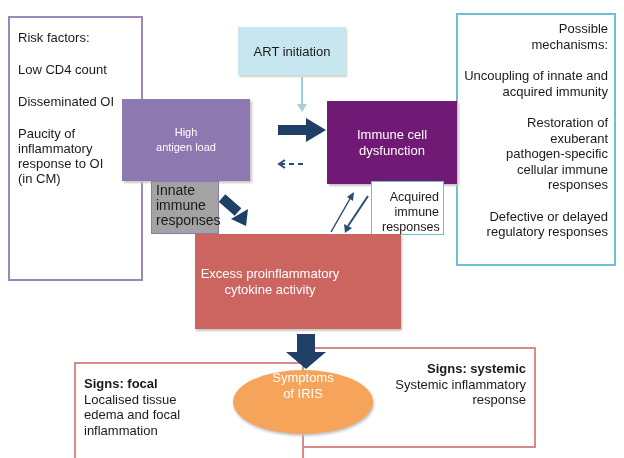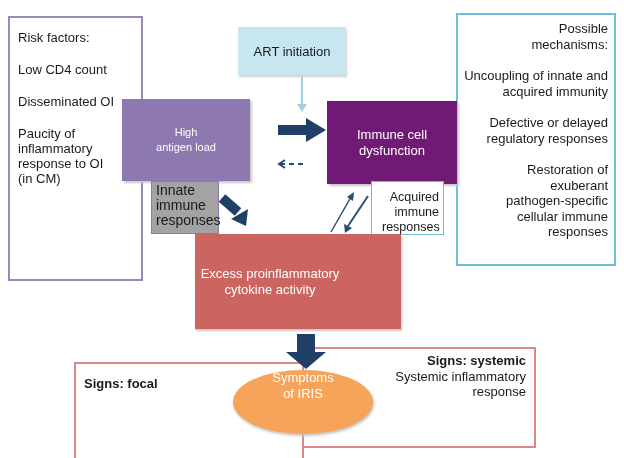--- a/index.html
+++ b/index.html
@@ -10,40 +10,40 @@
   .risk p { margin:0 0 17px 0; }
   .mech { left:456px; top:13px; width:160px; height:253px; border:2px solid #6cc0d4; padding:6px 6px; font-size:13px; line-height:15.5px; text-align:right; }
   .mech p { margin:0 0 16px 0; }
   .art { left:238px; top:27px; width:108px; height:48px; background:#c7e6f0; box-shadow:1px 2px 2px #cfcfcf; display:flex; align-items:center; justify-content:center; font-size:13px; }
   .antigen { left:122px; top:99px; width:128px; height:82px; background:#8e78b0; box-shadow:2px 2px 2px #c8c8c8; color:#fff; font-size:11px; line-height:15.5px; text-align:center; display:flex; align-items:center; justify-content:center; }
   .immune { left:327px; top:101px; width:130px; height:83px; background:#701a75; box-shadow:2px 2px 2px #c8c8c8; color:#fff; font-size:13px; line-height:15.5px; text-align:center; display:flex; align-items:center; justify-content:center; }
   .innate { left:151px; top:181px; width:68px; height:53px; background:#a3a3a3; border:1.5px solid #8e78b0; font-size:14px; line-height:15px; padding:1px 4px; }
   .acquired { left:371px; top:181px; width:73px; height:54px; background:#fff; border:1.5px solid #6cc0d4; font-size:12.5px; line-height:15px; padding:8px 4px; text-align:right; }
   .cytokine { left:195px; top:234px; width:206px; height:95px; background:#cc6460; box-shadow:1px 2px 2px #c8c8c8; color:#fff; font-size:13px; line-height:15.5px; text-align:center; display:flex; align-items:center; }
   .focal { left:74px; top:362px; width:230px; height:101px; border:2px solid #d98a88; padding:12px 8px; font-size:13px; line-height:15.5px; }
-  .systemic { left:304px; top:347px; width:232px; height:101px; border:2px solid #d98a88; border-left:none; padding:4px 8px; font-size:13px; line-height:15.5px; text-align:right; }
+  .systemic { left:304px; top:347px; width:232px; height:101px; border:2px solid #d98a88; border-left:none; padding:12px 8px; font-size:13px; line-height:15.5px; text-align:right; }
   .bold { font-weight:bold; }
   .iris { left:233px; top:370px; width:140px; height:64px; background:#f5a45a; border-radius:50%; box-shadow:1px 2px 3px #c0c0c0; color:#fff; font-size:13px; line-height:16px; text-align:center; display:flex; align-items:flex-start; justify-content:center; }
   svg.arrows { position:absolute; left:0; top:0; width:624px; height:458px; pointer-events:none; }
 </style>
 </head>
 <body>
 
 <div class="abs risk">
   <p>Risk factors:</p>
   <p>Low CD4 count</p>
   <p>Disseminated OI</p>
   <p style="width:95px">Paucity of inflammatory response to OI (in CM)</p>
 </div>
 
 <div class="abs mech">
   <p style="margin-left:40px">Possible mechanisms:</p>
   <p>Uncoupling of innate and acquired immunity</p>
+  <p style="margin-left:30px">Restoration of exuberant pathogen-specific cellular immune responses</p>
   <p>Defective or delayed regulatory responses</p>
-  <p style="margin-left:30px">Restoration of exuberant pathogen-specific cellular immune responses</p>
 </div>
 
 <div class="abs art">
     <span>ART initiation</span>
   </div>
 <div class="abs antigen">
     <span style="width:60px">High antigen load</span>
   </div>
 <div class="abs immune">
     <span style="width:90px">Immune cell dysfunction</span>
@@ -51,20 +51,21 @@
 <div class="abs innate"><span>Innate immune responses</span></div>
 <div class="abs acquired">
     <span style="display:block;margin-left:6px">Acquired immune responses</span>
   </div>
 <div class="abs cytokine">
     <span style="width:150px">Excess proinflammatory cytokine activity</span>
   </div>
 
 <div class="abs focal">
   <div class="bold">Signs: focal</div>
+  <div style="width:110px">Localised tissue edema and focal inflammation</div>
 </div>
 <div class="abs systemic">
   <div class="bold">Signs: systemic</div>
   <div style="margin-left:72px">Systemic inflammatory response</div>
 </div>
 <div class="abs iris">
     <span style="width:70px">Symptoms of IRIS</span>
   </div>
 
 <svg class="arrows">

